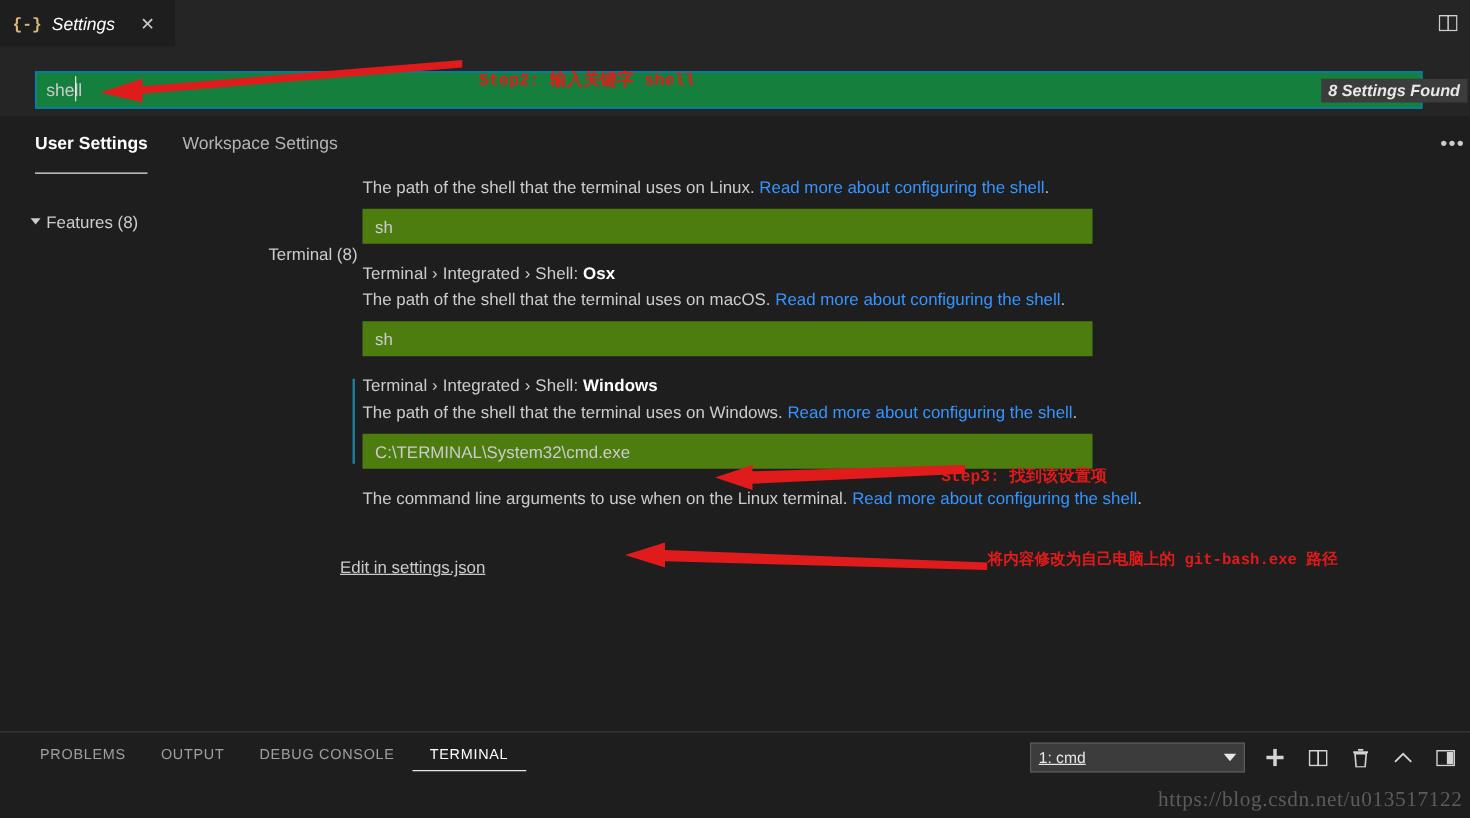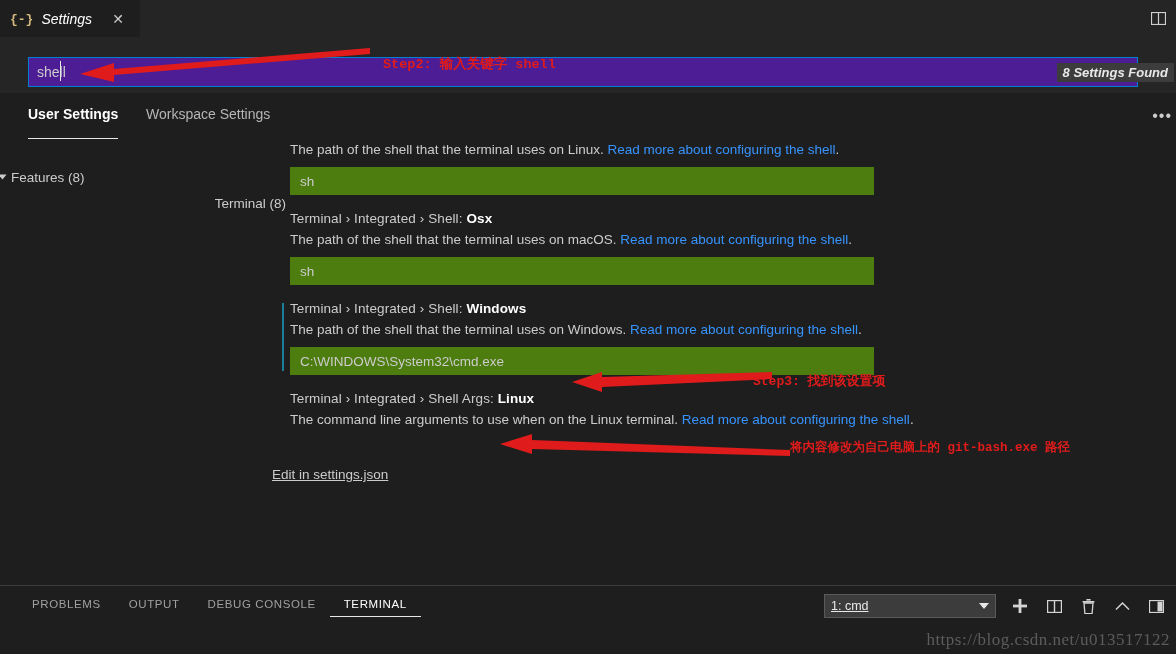--- a/index.html
+++ b/index.html
@@ -45,21 +45,21 @@
   .searchrow {
     position: absolute; left: 0; top: 37px; width: 1176px; height: 56px;
     background: #252526;
   }
   .search-wrap {
     position: absolute; left: 28px; top: 57px;
     width: 1110px; height: 30px;
   }
   .search-input {
     width: 100%; height: 30px;
-    background: #4c1d95; border: 1px solid #007fd4;
+    background: #15803d; border: 1px solid #007fd4;
     color: #cccccc; font-size: 14px;
     padding: 0 8px;
     font-family: "Liberation Sans", sans-serif;
     outline: none;
   }
   .caret {
     position: absolute; left: 60px; top: 61px;
     width: 1px; height: 20px; background: #e8e8e8;
   }
   .settings-found {
@@ -96,21 +96,21 @@
   }
   .tree {
     position: absolute; left: 0; top: 0; width: 286px; height: 443px;
     padding-top: 22px;
   }
   .tree-row {
     display: flex; align-items: center;
     height: 26px; color: #cccccc; font-size: 13.5px;
     cursor: pointer;
   }
-  .tree-row.level0 { }
+  .tree-row.level0 { padding-left: 26px; }
   .tree-row.level1 { padding-left: 58px; justify-content: flex-end; }
   .twisty {
     width: 0; height: 0; margin-right: 6px;
     border-left: 5px solid #cccccc;
     border-top: 4px solid transparent;
     border-bottom: 4px solid transparent;
     transform: rotate(90deg);
   }
 
   .settings-list {
@@ -242,23 +242,22 @@
     <div class="settings-list" id="settings-list"><div class="setting">
           <div class="setting-desc">The path of the shell that the terminal uses on Linux. <span class="setting-link">Read more about configuring the shell</span>.</div>
           <div class="setting-value">sh</div>
         </div><div class="setting">
           <div class="setting-key">Terminal › Integrated › Shell: <b>Osx</b></div>
           <div class="setting-desc">The path of the shell that the terminal uses on macOS. <span class="setting-link">Read more about configuring the shell</span>.</div>
           <div class="setting-value">sh</div>
         </div><div class="setting focused">
           <div class="setting-key">Terminal › Integrated › Shell: <b>Windows</b></div>
           <div class="setting-desc">The path of the shell that the terminal uses on Windows. <span class="setting-link">Read more about configuring the shell</span>.</div>
-          <div class="setting-value">C:\WINDOWS\System32\cmd.exe</div>
+          <div class="setting-value">C:\TERMINAL\System32\cmd.exe</div>
         </div><div class="setting">
-          <div class="setting-key">Terminal › Integrated › Shell Args: <b>Linux</b></div>
           <div class="setting-desc">The command line arguments to use when on the Linux terminal. <span class="setting-link">Read more about configuring the shell</span>.</div>
         </div><div class="spacer-24"></div><span class="edit-json">Edit in settings.json</span></div>
 
   </div>
 
   <div class="panel">
     <div class="panel-tabs" id="panel-tabs">
         <div class="panel-tab">PROBLEMS</div>
         <div class="panel-tab">OUTPUT</div>
         <div class="panel-tab">DEBUG CONSOLE</div>

